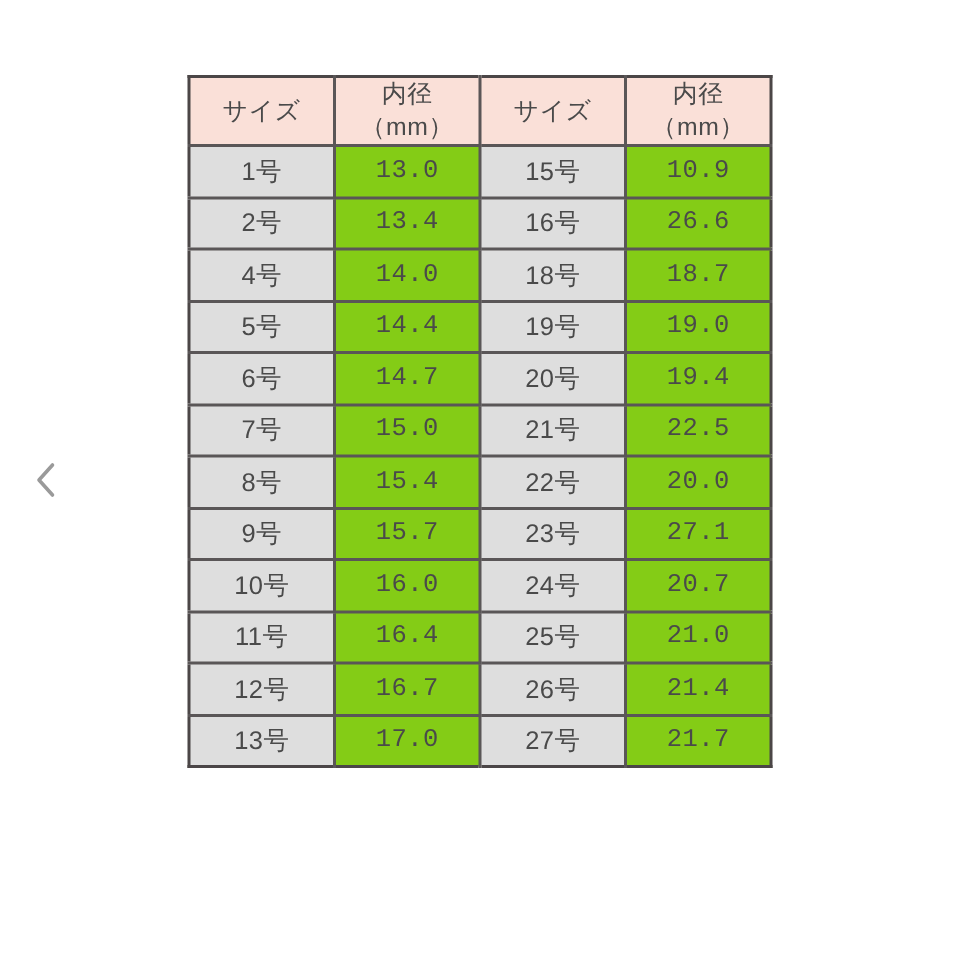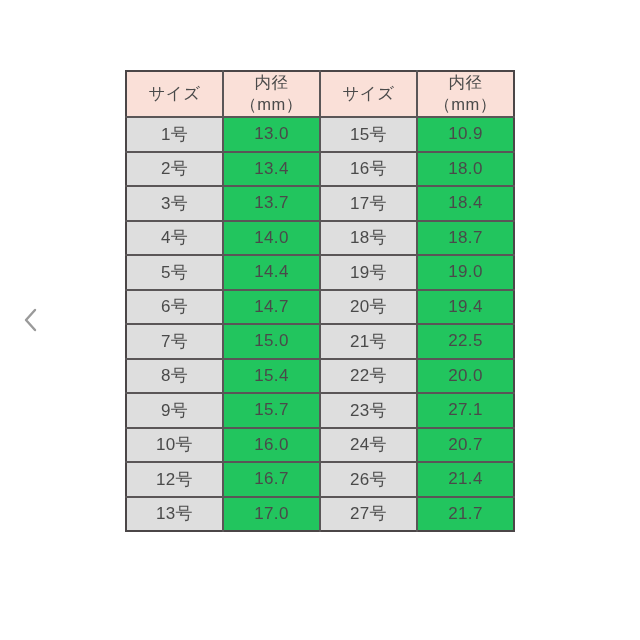--- a/index.html
+++ b/index.html
@@ -32,21 +32,21 @@
     align-items: center;
     justify-content: center;
     cursor: pointer;
   }
   .prev-arrow svg { display: block; }
 
   
   .size-table-wrap {
     position: absolute;
     left: 125px;
-    top: 70px;
+    top: 50px;
     width: 390px;
   }
 
   table.size-table {
     width: 100%;
     border-collapse: collapse;
     table-layout: fixed;
     background: #fbfbfb;
     border: 2px solid #4b4647;
   }
@@ -81,21 +81,22 @@
   
   tbody td {
     height: 32.5px;
     font-size: 17px;
     letter-spacing: 0.3px;
   }
   td.col-size {
     background: #dedede;
   }
   td.col-dia {
-    background: #22c55e;
+    background: #84cc16;
+    font-family: Liberation Mono, monospace;
   }
 </style>
 </head>
 <body>
 
 <div class="viewer">
 
   <div class="prev-arrow">
     <span>
       <svg width="16" height="26" viewBox="0 0 16 26" aria-hidden="true">
@@ -118,27 +119,21 @@
         <tr>
           <td class="col-size">1号</td>
           <td class="col-dia">13.0</td>
           <td class="col-size">15号</td>
           <td class="col-dia">10.9</td>
         </tr>
         <tr>
           <td class="col-size">2号</td>
           <td class="col-dia">13.4</td>
           <td class="col-size">16号</td>
-          <td class="col-dia">18.0</td>
-        </tr>
-        <tr>
-          <td class="col-size">3号</td>
-          <td class="col-dia">13.7</td>
-          <td class="col-size">17号</td>
-          <td class="col-dia">18.4</td>
+          <td class="col-dia">26.6</td>
         </tr>
         <tr>
           <td class="col-size">4号</td>
           <td class="col-dia">14.0</td>
           <td class="col-size">18号</td>
           <td class="col-dia">18.7</td>
         </tr>
         <tr>
           <td class="col-size">5号</td>
           <td class="col-dia">14.4</td>
@@ -169,20 +164,26 @@
           <td class="col-size">23号</td>
           <td class="col-dia">27.1</td>
         </tr>
         <tr>
           <td class="col-size">10号</td>
           <td class="col-dia">16.0</td>
           <td class="col-size">24号</td>
           <td class="col-dia">20.7</td>
         </tr>
         <tr>
+          <td class="col-size">11号</td>
+          <td class="col-dia">16.4</td>
+          <td class="col-size">25号</td>
+          <td class="col-dia">21.0</td>
+        </tr>
+        <tr>
           <td class="col-size">12号</td>
           <td class="col-dia">16.7</td>
           <td class="col-size">26号</td>
           <td class="col-dia">21.4</td>
         </tr>
         <tr>
           <td class="col-size">13号</td>
           <td class="col-dia">17.0</td>
           <td class="col-size">27号</td>
           <td class="col-dia">21.7</td>

